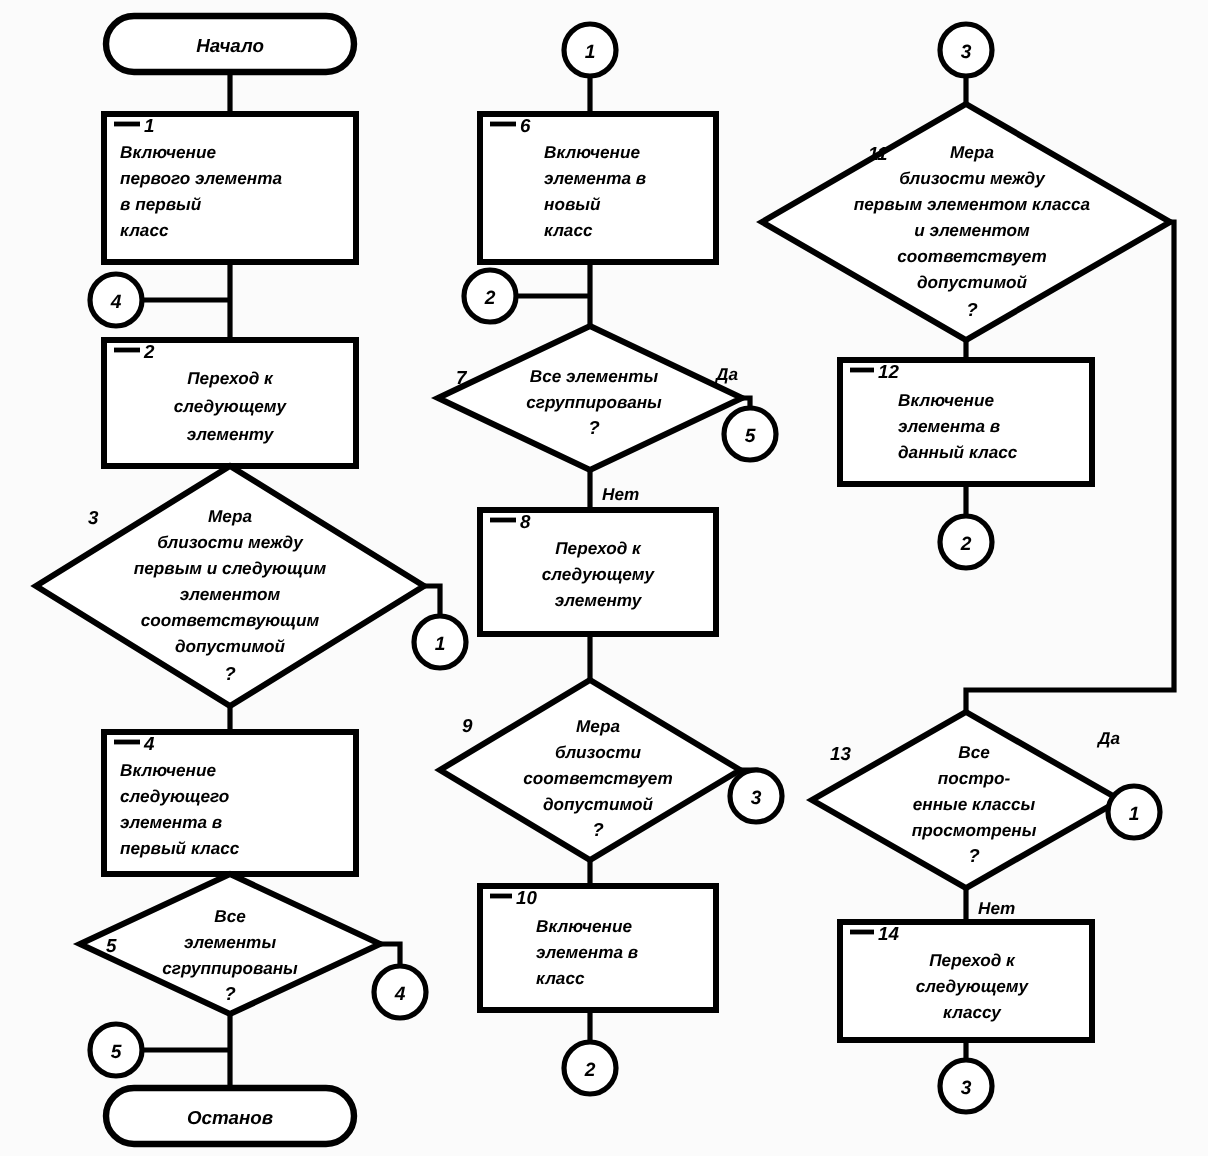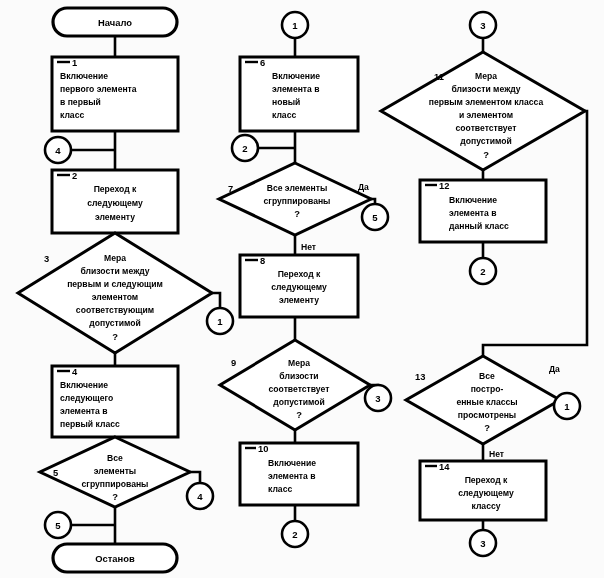--- a/index.html
+++ b/index.html
@@ -7,20 +7,21 @@
   body{
     font-family:"Liberation Sans","DejaVu Sans",sans-serif;
     -webkit-font-smoothing:none;
   }
   #canvas{
     position:relative;
     width:604px;
     height:578px;
     background:#fbfbfb;
     overflow:hidden;
+    font-style:italic;
   }
   svg#flow{
     position:absolute;
     left:0; top:0;
     width:604px;
     height:578px;
   }
   .shape{
     fill:#ffffff;
     stroke:#000000;

